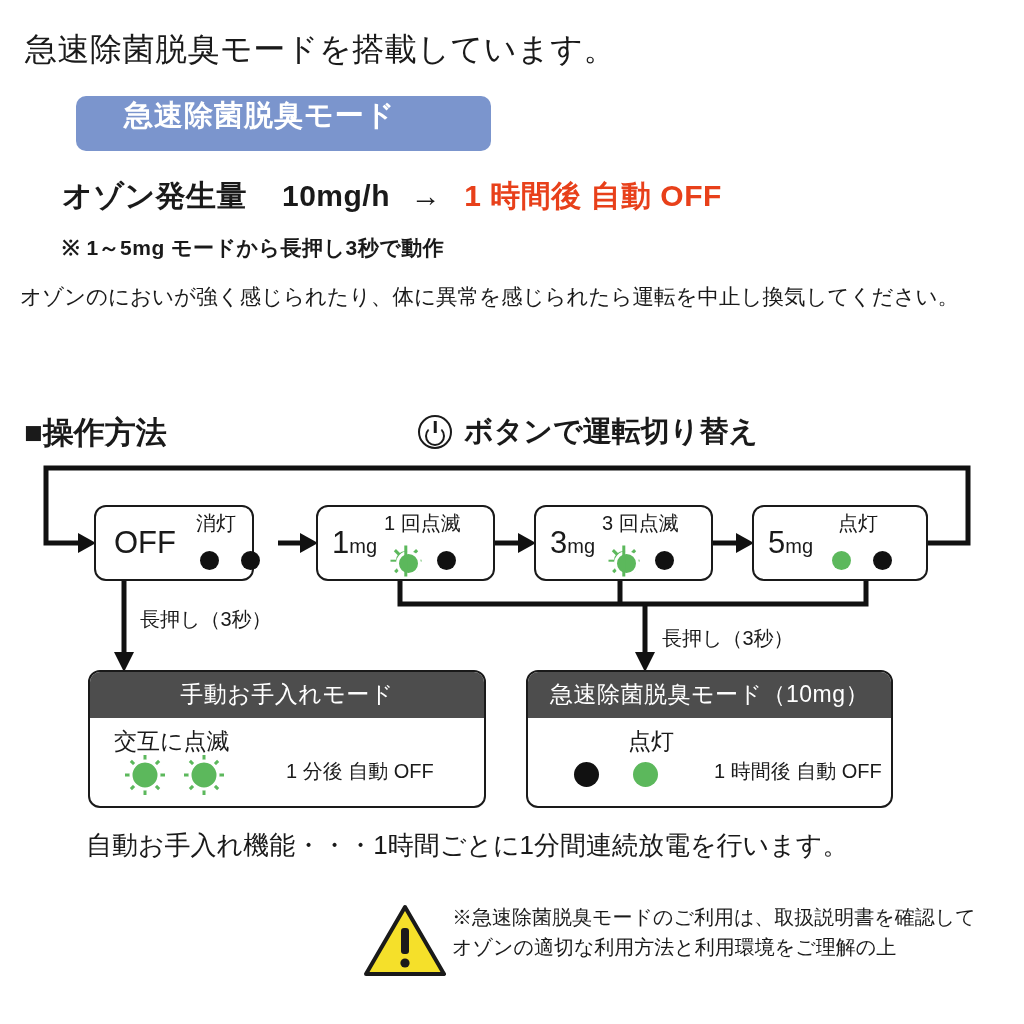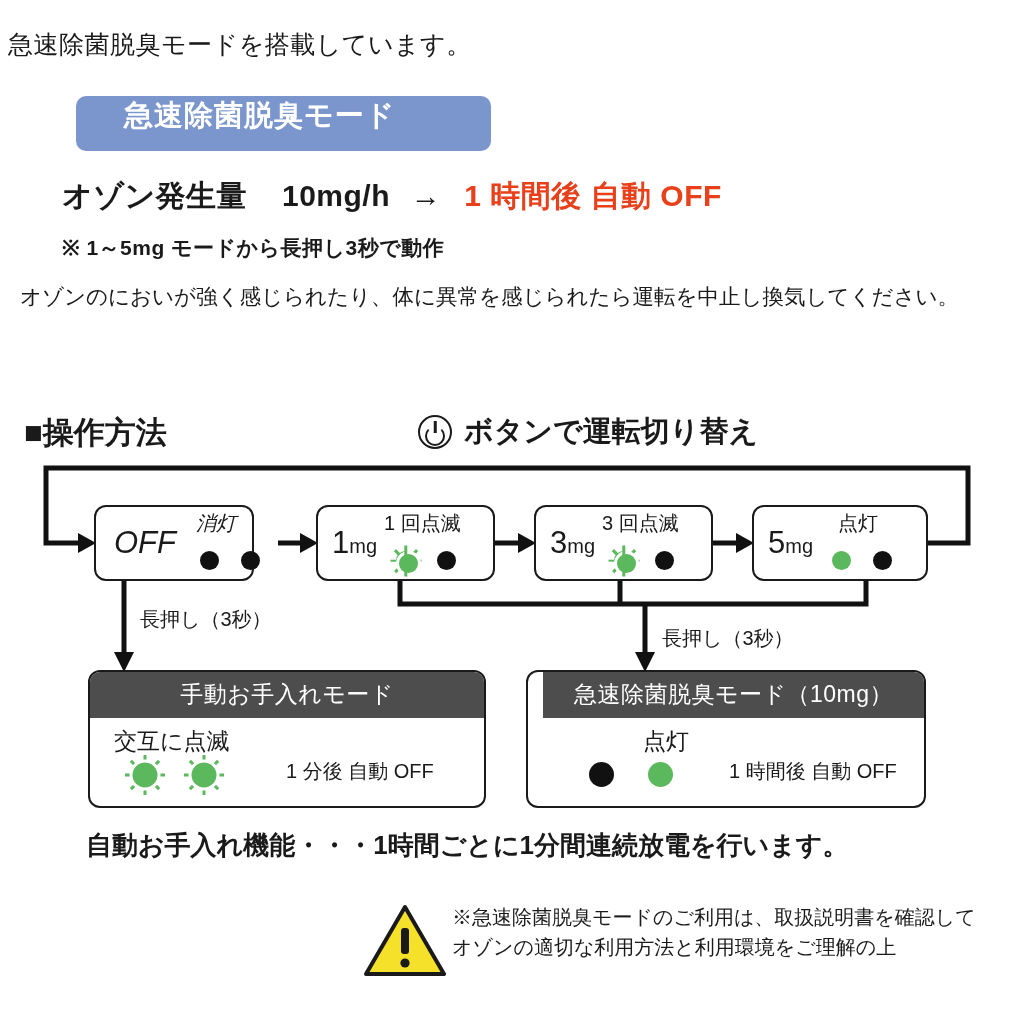--- a/index.html
+++ b/index.html
@@ -12,23 +12,23 @@
     height: 1024px;
     position: relative;
     font-family: "Liberation Sans", sans-serif;
     color: #1a1a1a;
     overflow: hidden;
   }
 
   
   .intro {
     position: absolute;
-    left: 8px;
+    left: 25px;
     top: 28px;
-    font-size: 25px;
+    font-size: 32px;
     letter-spacing: 0.5px;
   }
 
   .mode-banner {
     position: absolute;
     left: 32px;
     top: 96px;
     width: 415px;
     height: 55px;
     background: #7b95cd;
@@ -289,21 +289,21 @@
     border: 3.5px solid #ffffff;
     transform: translate(-50%,-50%);
     box-sizing: content-box;
   }
 
   .auto-line {
     position: absolute;
     left: 86px;
     top: 828px;
     font-size: 26px;
-    font-weight: bold;
+    font-weight: normal;
     letter-spacing: 0px;
   }
 
   
   .footer-note {
     position: absolute;
     left: 452px;
     top: 902px;
     font-size: 20px;
     line-height: 1.5;
@@ -359,21 +359,21 @@
 
   <line x1="124" y1="581" x2="124" y2="652" stroke="#111" stroke-width="5"></line>
   <polygon points="114,652 124,672 134,652" fill="#111"></polygon>
 
   <path d="M 400 581 L 400 604 L 866 604 L 866 581" fill="none" stroke="#111" stroke-width="5"></path>
   <path d="M 620 581 L 620 604" fill="none" stroke="#111" stroke-width="5"></path>
   <line x1="645" y1="604" x2="645" y2="652" stroke="#111" stroke-width="5"></line>
   <polygon points="635,652 645,672 655,652" fill="#111"></polygon>
 </svg>
 
-<div class="state-box" style="left:94px; top:505px; width:160px;font-style:italic;">
+<div class="state-box" style="left:94px; top:505px; width:160px;">
   <span class="mg" style="left:18px;"><span>OFF</span></span>
   <span class="caption" style="left:100px;">消灯</span>
   <span class="leds" style="left:104px;">
     <span class="led"></span>
     <span class="led"></span>
   </span>
 </div>
 
 <div class="state-box" style="left:316px; top:505px; width:179px;">
   <span class="mg"><span>1</span><small>mg</small></span>
@@ -430,21 +430,21 @@
           <span class="r45"></span>
           <span class="r90"></span>
           <span class="r135"></span>
           <span class="core"></span>
         </span>
     </span>
     <span class="autooff" style="left:196px; top:40px;">1 分後 自動 OFF</span>
   </div>
 </div>
 
-<div class="panel" style="left:526px; top:670px; width:400px;padding-left:15px;">
+<div class="panel" style="left:526px; top:670px; width:367px;">
   <div class="panel-head">急速除菌脱臭モード（10mg）</div>
   <div class="panel-body">
     <span class="blinkcap" style="left:100px; top:8px;">点灯</span>
     <span class="panel-leds" style="left:46px; top:44px;">
       <span class="led-big"></span>
       <span class="led-big green"></span>
     </span>
     <span class="autooff" style="left:186px; top:40px;">1 時間後 自動 OFF</span>
   </div>
 </div>

